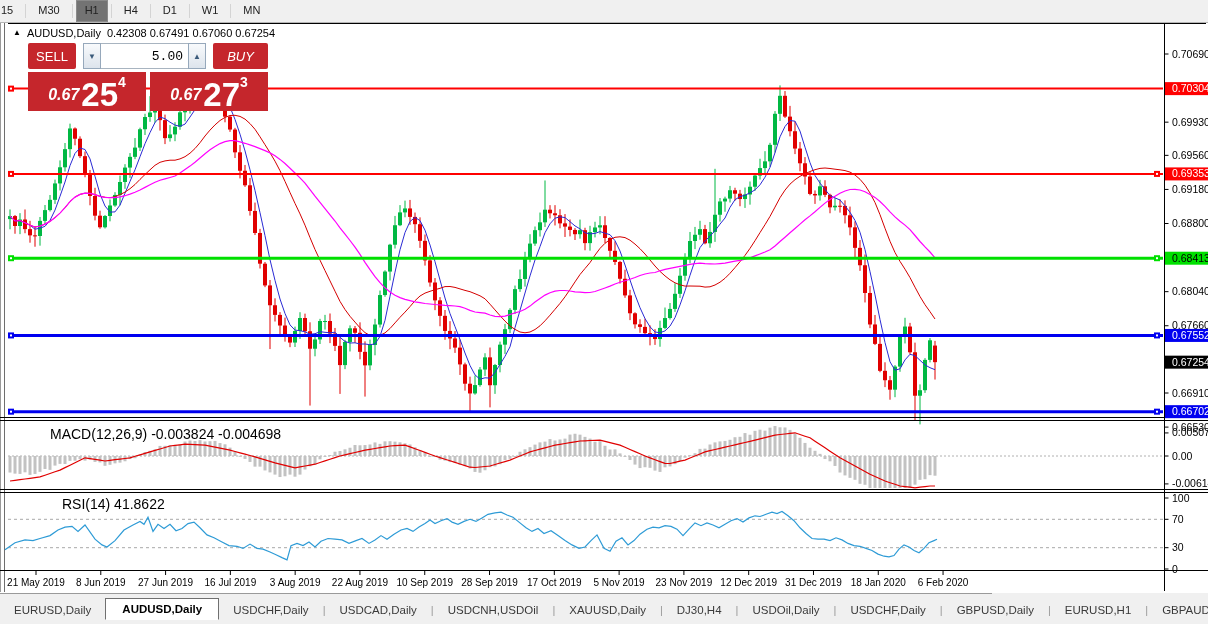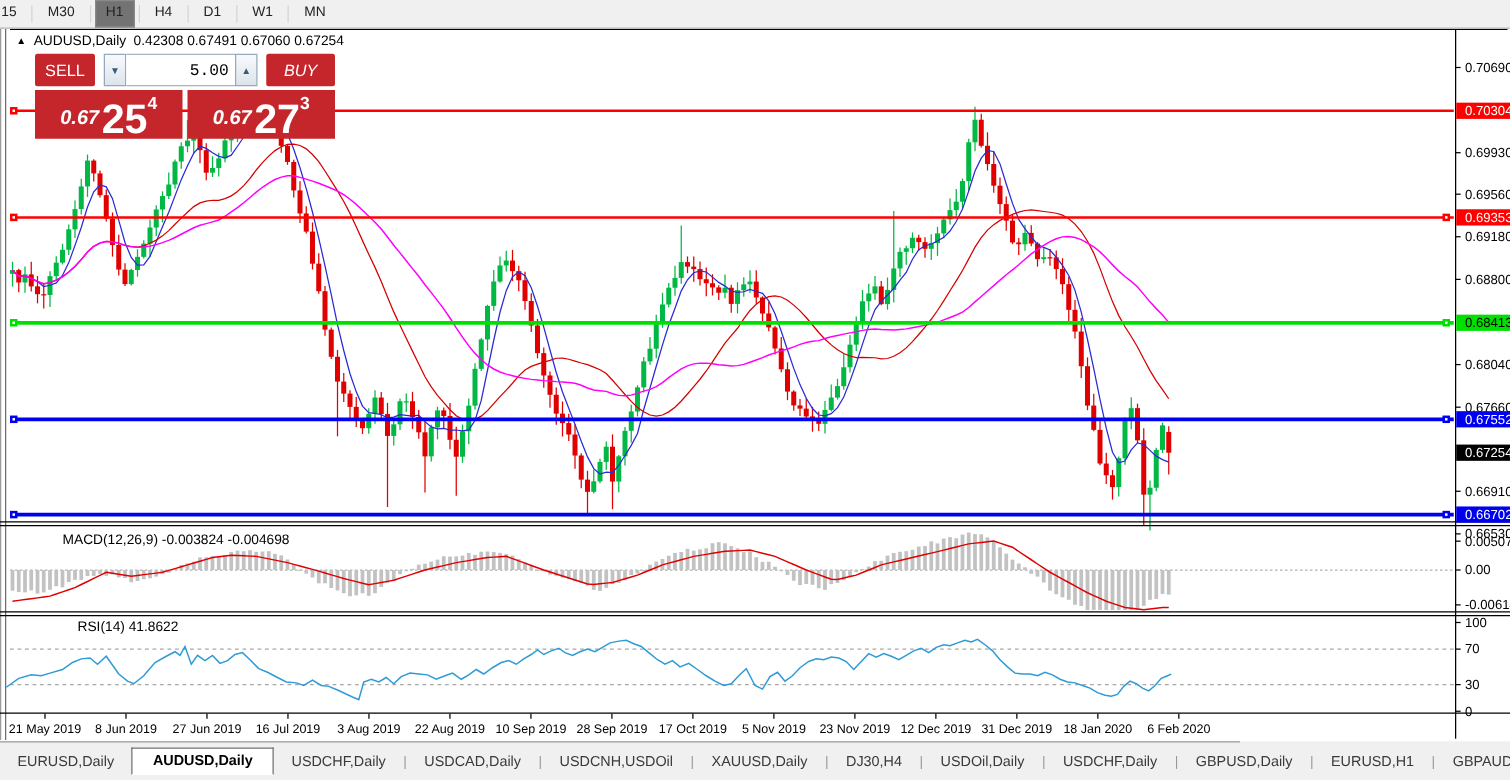--- a/index.html
+++ b/index.html
@@ -12,21 +12,21 @@
          height:16px;line-height:14px;cursor:default;}
   .tfbtn.first{margin-left:-2px;padding-left:2px;}
   .tfbtn.active{background:#737373;border:1px solid #8a8a8a;}
   .tfsep{width:1px;height:14px;background:#d4d4d4;margin:0 2px;}
   
   .chart-window{position:absolute;left:0;top:22px;width:1208px;height:571px;background:#fff;}
   svg#chart{position:absolute;left:0;top:-22px;width:1208px;height:624px;}
   .title-row{position:absolute;left:13px;top:5px;font-size:11px;color:#000;z-index:6;
              display:flex;align-items:center;gap:6px;white-space:nowrap;}
   .title-tri{font-size:8px;line-height:8px;}
-  .ind-label{position:absolute;font-size:11px;color:#000;z-index:6;white-space:nowrap;padding-left:37px;}
+  .ind-label{position:absolute;font-size:14px;color:#000;z-index:6;white-space:nowrap;padding-left:37px;}
   
   .trade{position:absolute;left:4px;top:21px;width:240px;z-index:7;font-family:"Liberation Sans",sans-serif;margin-left:24px;}
   .trow1{display:flex;height:26px;}
   .tbtn{background:#c5262c;color:#fff;font-size:13px;display:flex;align-items:center;
         justify-content:center;border-radius:2px;cursor:pointer;}
   .sellb{width:48px;}
   .buyb{width:55px;font-style:italic;}
   .spinb{width:16px;margin-left:7px;background:linear-gradient(#f8fafc,#dde4ec);
          border:1px solid #96a8bb;display:flex;align-items:center;justify-content:center;
          font-size:8px;color:#3a5a7a;cursor:pointer;}

